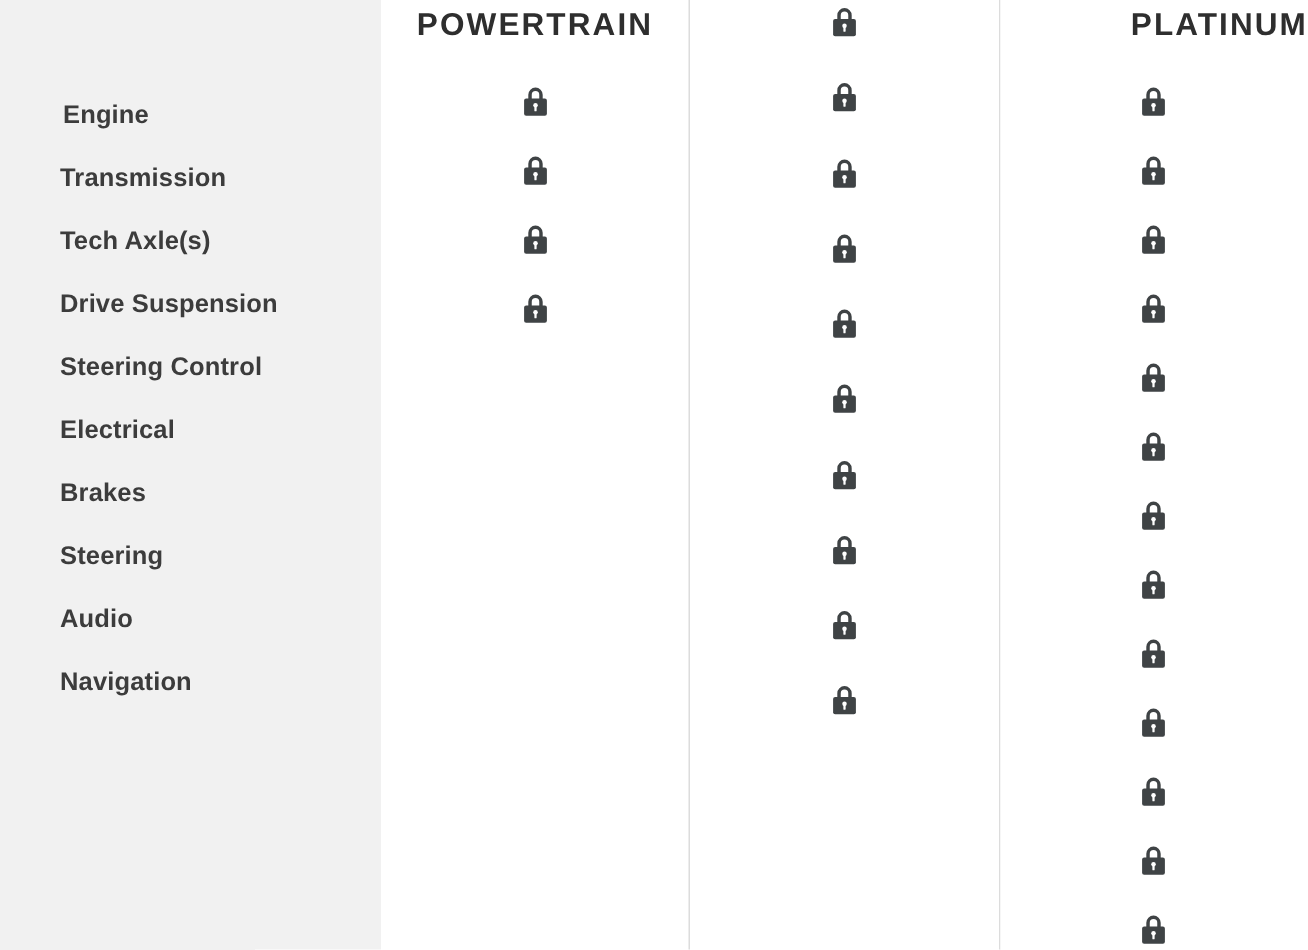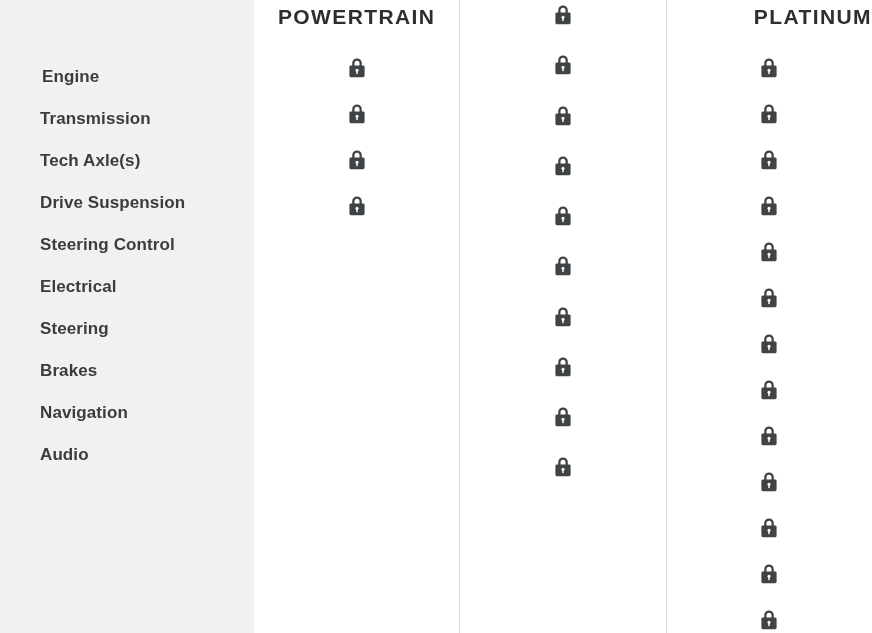--- a/index.html
+++ b/index.html
@@ -114,30 +114,30 @@
     <div class="label-row">
       <span class="label-text">Drive Suspension</span>
     </div>
     <div class="label-row">
       <span class="label-text">Steering Control</span>
     </div>
     <div class="label-row">
       <span class="label-text">Electrical</span>
     </div>
     <div class="label-row">
+      <span class="label-text">Brakes</span>
+    </div>
+    <div class="label-row">
       <span class="label-text">Steering</span>
     </div>
     <div class="label-row">
-      <span class="label-text">Brakes</span>
+      <span class="label-text">Audio</span>
     </div>
     <div class="label-row">
       <span class="label-text">Navigation</span>
-    </div>
-    <div class="label-row">
-      <span class="label-text">Audio</span>
     </div>
   </div>
 
   <div class="plan-col">
     <div class="plan-head">POWERTRAIN</div>
   <div class="cell-row">
         <span class="lock-icon">
           <svg width="22" height="24" viewBox="0 0 22 24" xmlns="http://www.w3.org/2000/svg">
             <path d="M6.2 10V7.2a4.8 4.8 0 0 1 9.6 0V10h-2.3V7.2a2.5 2.5 0 0 0-5 0V10z" fill="#3f4345"></path>
             <rect x="3.4" y="9.6" width="15.2" height="11.6" rx="1.4" fill="#3f4345"></rect>

